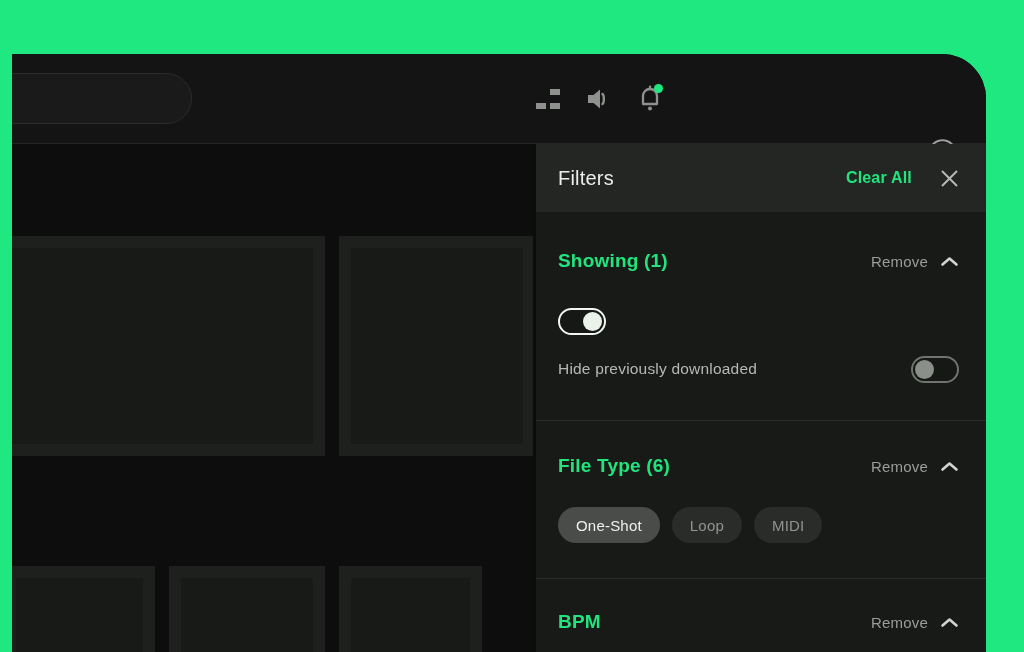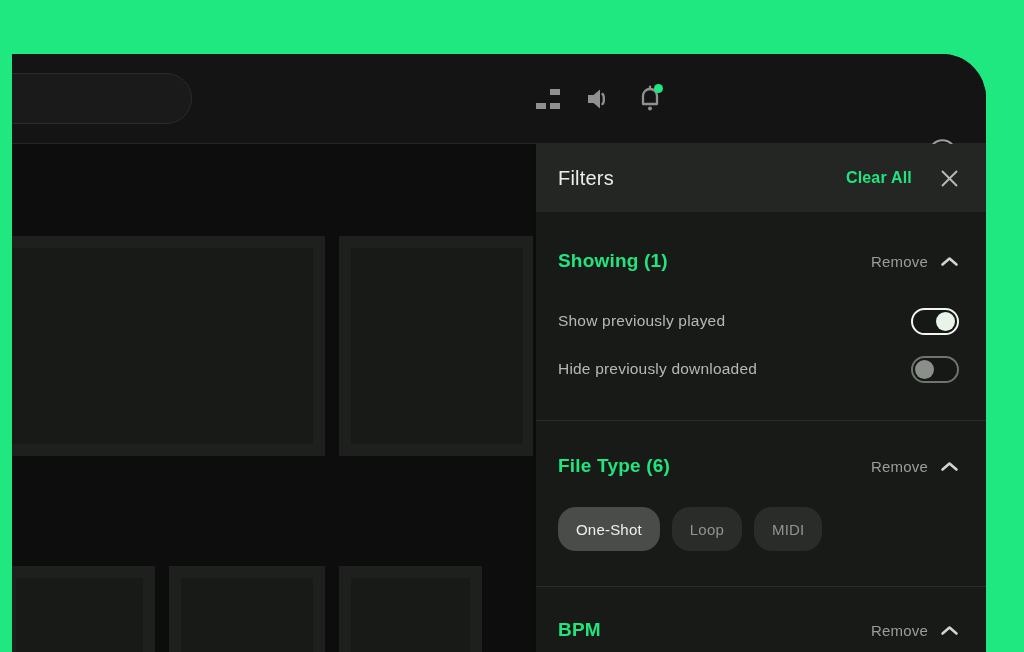--- a/index.html
+++ b/index.html
@@ -69,21 +69,21 @@
   .toggle-label { font-size:15.5px; color:#b5b9b5; letter-spacing:.2px; }
   .toggle { position:relative; width:48px; height:27px; border-radius:14px;
             border:2px solid #6f746f; background:#161816; cursor:pointer; }
   .toggle .knob { position:absolute; top:2px; left:2px; width:19px; height:19px;
                   border-radius:50%; background:#8a8f8a; }
   .toggle.on { border-color:#f2f5f2; }
   .toggle.on .knob { left:auto; right:2px; background:#eaf3ea; }
 
   .sec-filetype { padding-top:32px; padding-bottom:35px; }
   .chips { display:flex; gap:12px; margin-top:28px; }
-  .chip { height:44px; padding:0 18px; border:none; border-radius:18px; background:#2a2c2a;
+  .chip { height:36px; padding:0 18px; border:none; border-radius:18px; background:#2a2c2a;
           font-family:inherit; font-size:15px; color:#919491; letter-spacing:.2px;
           display:flex; align-items:center; cursor:pointer; white-space:nowrap; }
   .chip.selected { background:#4a4c4a; color:#efefef; }
 
   .sec-bpm { padding-top:30px; padding-bottom:30px; border-bottom:none; }
 </style>
 </head>
 <body>
 
 <div class="stage">
@@ -175,21 +175,20 @@
           <div class="sec-actions">
             <button class="remove-btn">Remove</button>
             <span class="chev">
               <svg width="19" height="11" viewBox="0 0 19 11">
                   <polyline points="2.5,8.5 9.5,2.5 16.5,8.5" fill="none" stroke="#d2d4d2" stroke-width="2.6" stroke-linecap="round" stroke-linejoin="round"></polyline>
                 </svg>
             </span>
           </div>
         </div>
         <div class="toggle-row first">
-          <span class="toggle-label">Show previously played</span>
           <div class="toggle on">
             <div class="knob"></div>
           </div>
         </div>
         <div class="toggle-row second">
           <span class="toggle-label">Hide previously downloaded</span>
           <div class="toggle">
             <div class="knob"></div>
           </div>
         </div>

